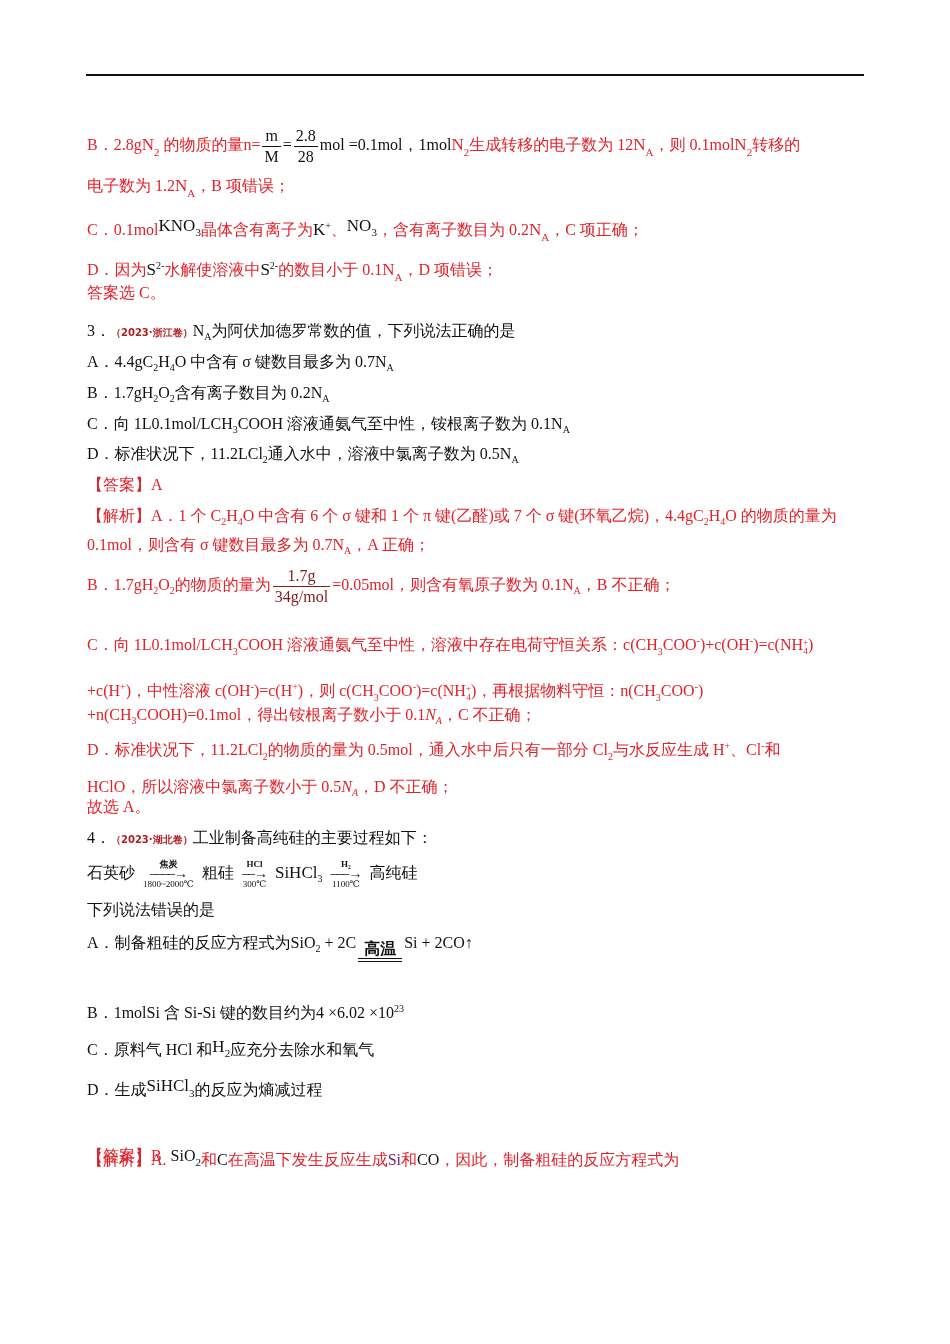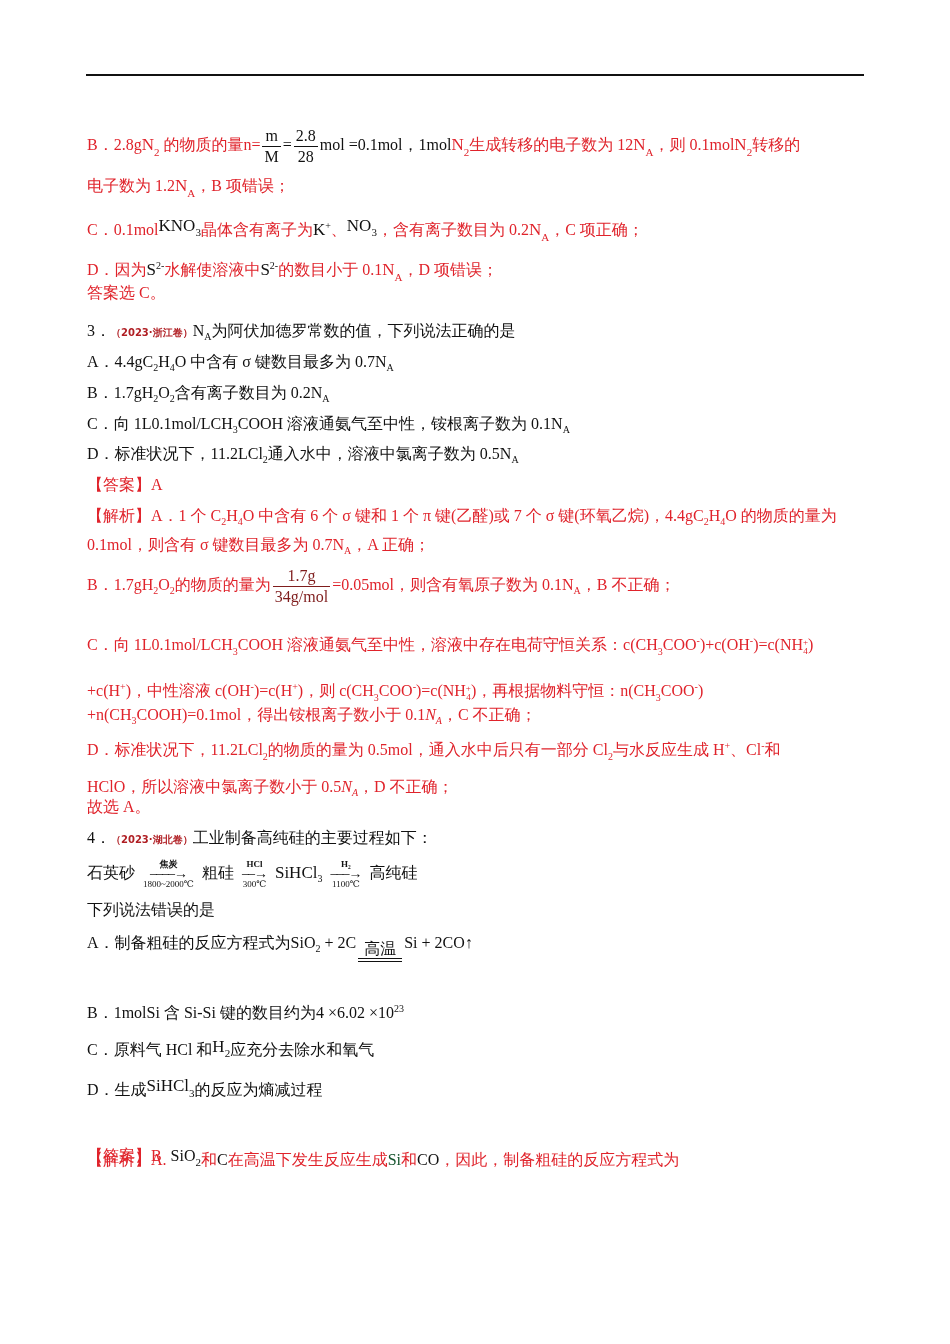--- a/index.html
+++ b/index.html
@@ -12,21 +12,21 @@
   .frac { display: inline-block; vertical-align: middle; text-align: center; margin: 0 2px; }
   .frac > span { display: block; line-height: 20px; padding: 0 2px; }
   .frac > span.num { border-bottom: 1px solid currentColor; }
   sub, sup { font-size: 10px; }
   .big-sub { font-size: 11px; vertical-align: -6px; }
   .chem { font-size: 17px; }
   .stackarrow { display: inline-block; position: relative; vertical-align: middle; text-align: center; font-size: 9px; margin: 0 4px; line-height: 10px; }
   .stackarrow .top { display: block; font-weight: bold; }
   .stackarrow .mid { display: block; font-size: 14px; line-height: 10px; letter-spacing: -1px; }
   .stackarrow .bot { display: block; }
-  .eqsign { display: inline-block; text-align: center; vertical-align: bottom; margin: 0 2px; }
+  .eqsign { display: inline-block; text-align: center; vertical-align: bottom; margin: 0 2px; font-weight: bold; }
   .eqsign .top { display: block; font-size: 16px; line-height: 18px; }
   .eqsign .bar { display: block; border-top: 1px solid #111; border-bottom: 1px solid #111; height: 2px; width: 44px; }
   .italic { font-style: italic; }
 </style>
 </head>
 <body>
 
 <div class="rule"></div>
 
 <div class="line red" style="top:126px; line-height:28px;">
@@ -116,14 +116,14 @@
   <span>C．原料气 HCl 和</span><span class="chem" style="vertical-align:3px">H</span><span class="big-sub" style="vertical-align:-2px">2</span><span>应充分去除水和氧气</span>
 </div>
 <div class="line" style="top:1075px;text-align:center;">
   <span>D．生成</span><span class="chem" style="vertical-align:4px">SiHCl</span><span class="big-sub" style="vertical-align:-2px">3</span><span>的反应为熵减过程</span>
 </div>
 
 <div class="line red" style="top:1111px;margin-top:34px;">
   <span>【答案】</span><span>B</span>
 </div>
 <div class="line red" style="top:1145px;">
-  <span>【解析】</span><span>A. </span><span style="color:#111; vertical-align:4px">SiO</span><span class="big-sub" style="color:#111; vertical-align:-1px">2</span><span>和</span><span style="color:#111">C</span><span>在高温下发生反应生成</span><span style="color:#14532d">Si</span><span>和</span><span style="color:#111">CO</span><span>，因此，制备粗硅的反应方程式为</span>
+  <span>【解析】</span><span>A. </span><span style="color:#111; vertical-align:4px">SiO</span><span class="big-sub" style="color:#111; vertical-align:-1px">2</span><span>和</span><span style="color:#111">C</span><span>在高温下发生反应生成</span><span style="color:#701a75">Si</span><span>和</span><span style="color:#111">CO</span><span>，因此，制备粗硅的反应方程式为</span>
 </div>
 
 </body></html>

